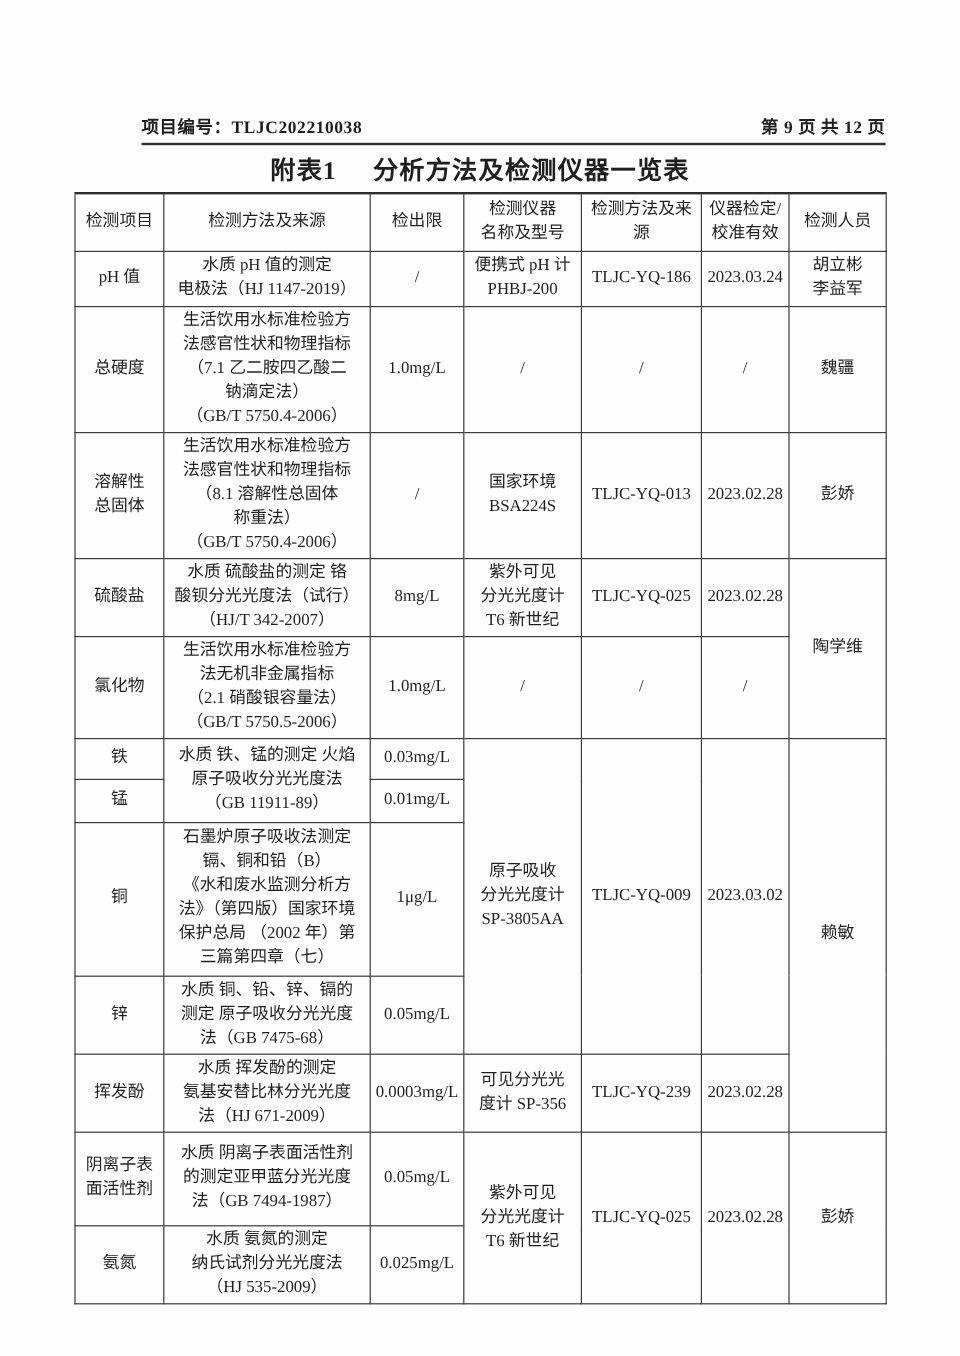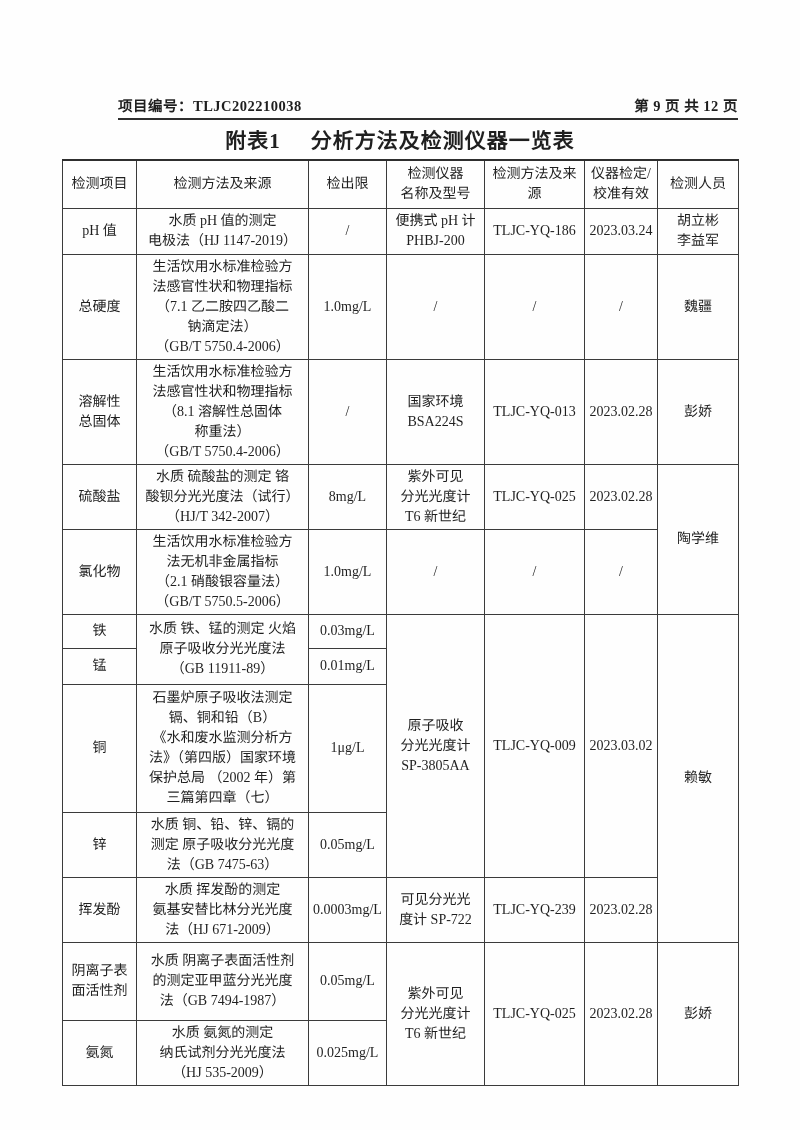--- a/index.html
+++ b/index.html
@@ -190,31 +190,31 @@
 《水和废水监测分析方
 法》（第四版）国家环境
 保护总局 （2002 年）第
 三篇第四章（七）</td>
           <td>1μg/L</td>
         </tr>
         <tr class="r-zn">
           <td>锌</td>
           <td>水质 铜、铅、锌、镉的
 测定 原子吸收分光光度
-法（GB 7475-63）</td>
+法（GB 7475-68）</td>
           <td>0.05mg/L</td>
         </tr>
         <tr class="r-hff">
           <td>挥发酚</td>
           <td>水质 挥发酚的测定
 氨基安替比林分光光度
 法（HJ 671-2009）</td>
           <td>0.0003mg/L</td>
           <td>可见分光光
-度计 SP-722</td>
+度计 SP-356</td>
           <td>TLJC-YQ-239</td>
           <td>2023.02.28</td>
         </tr>
         <tr class="r-ylz">
           <td>阴离子表
 面活性剂</td>
           <td>水质 阴离子表面活性剂
 的测定亚甲蓝分光光度
 法（GB 7494-1987）</td>
           <td>0.05mg/L</td>

